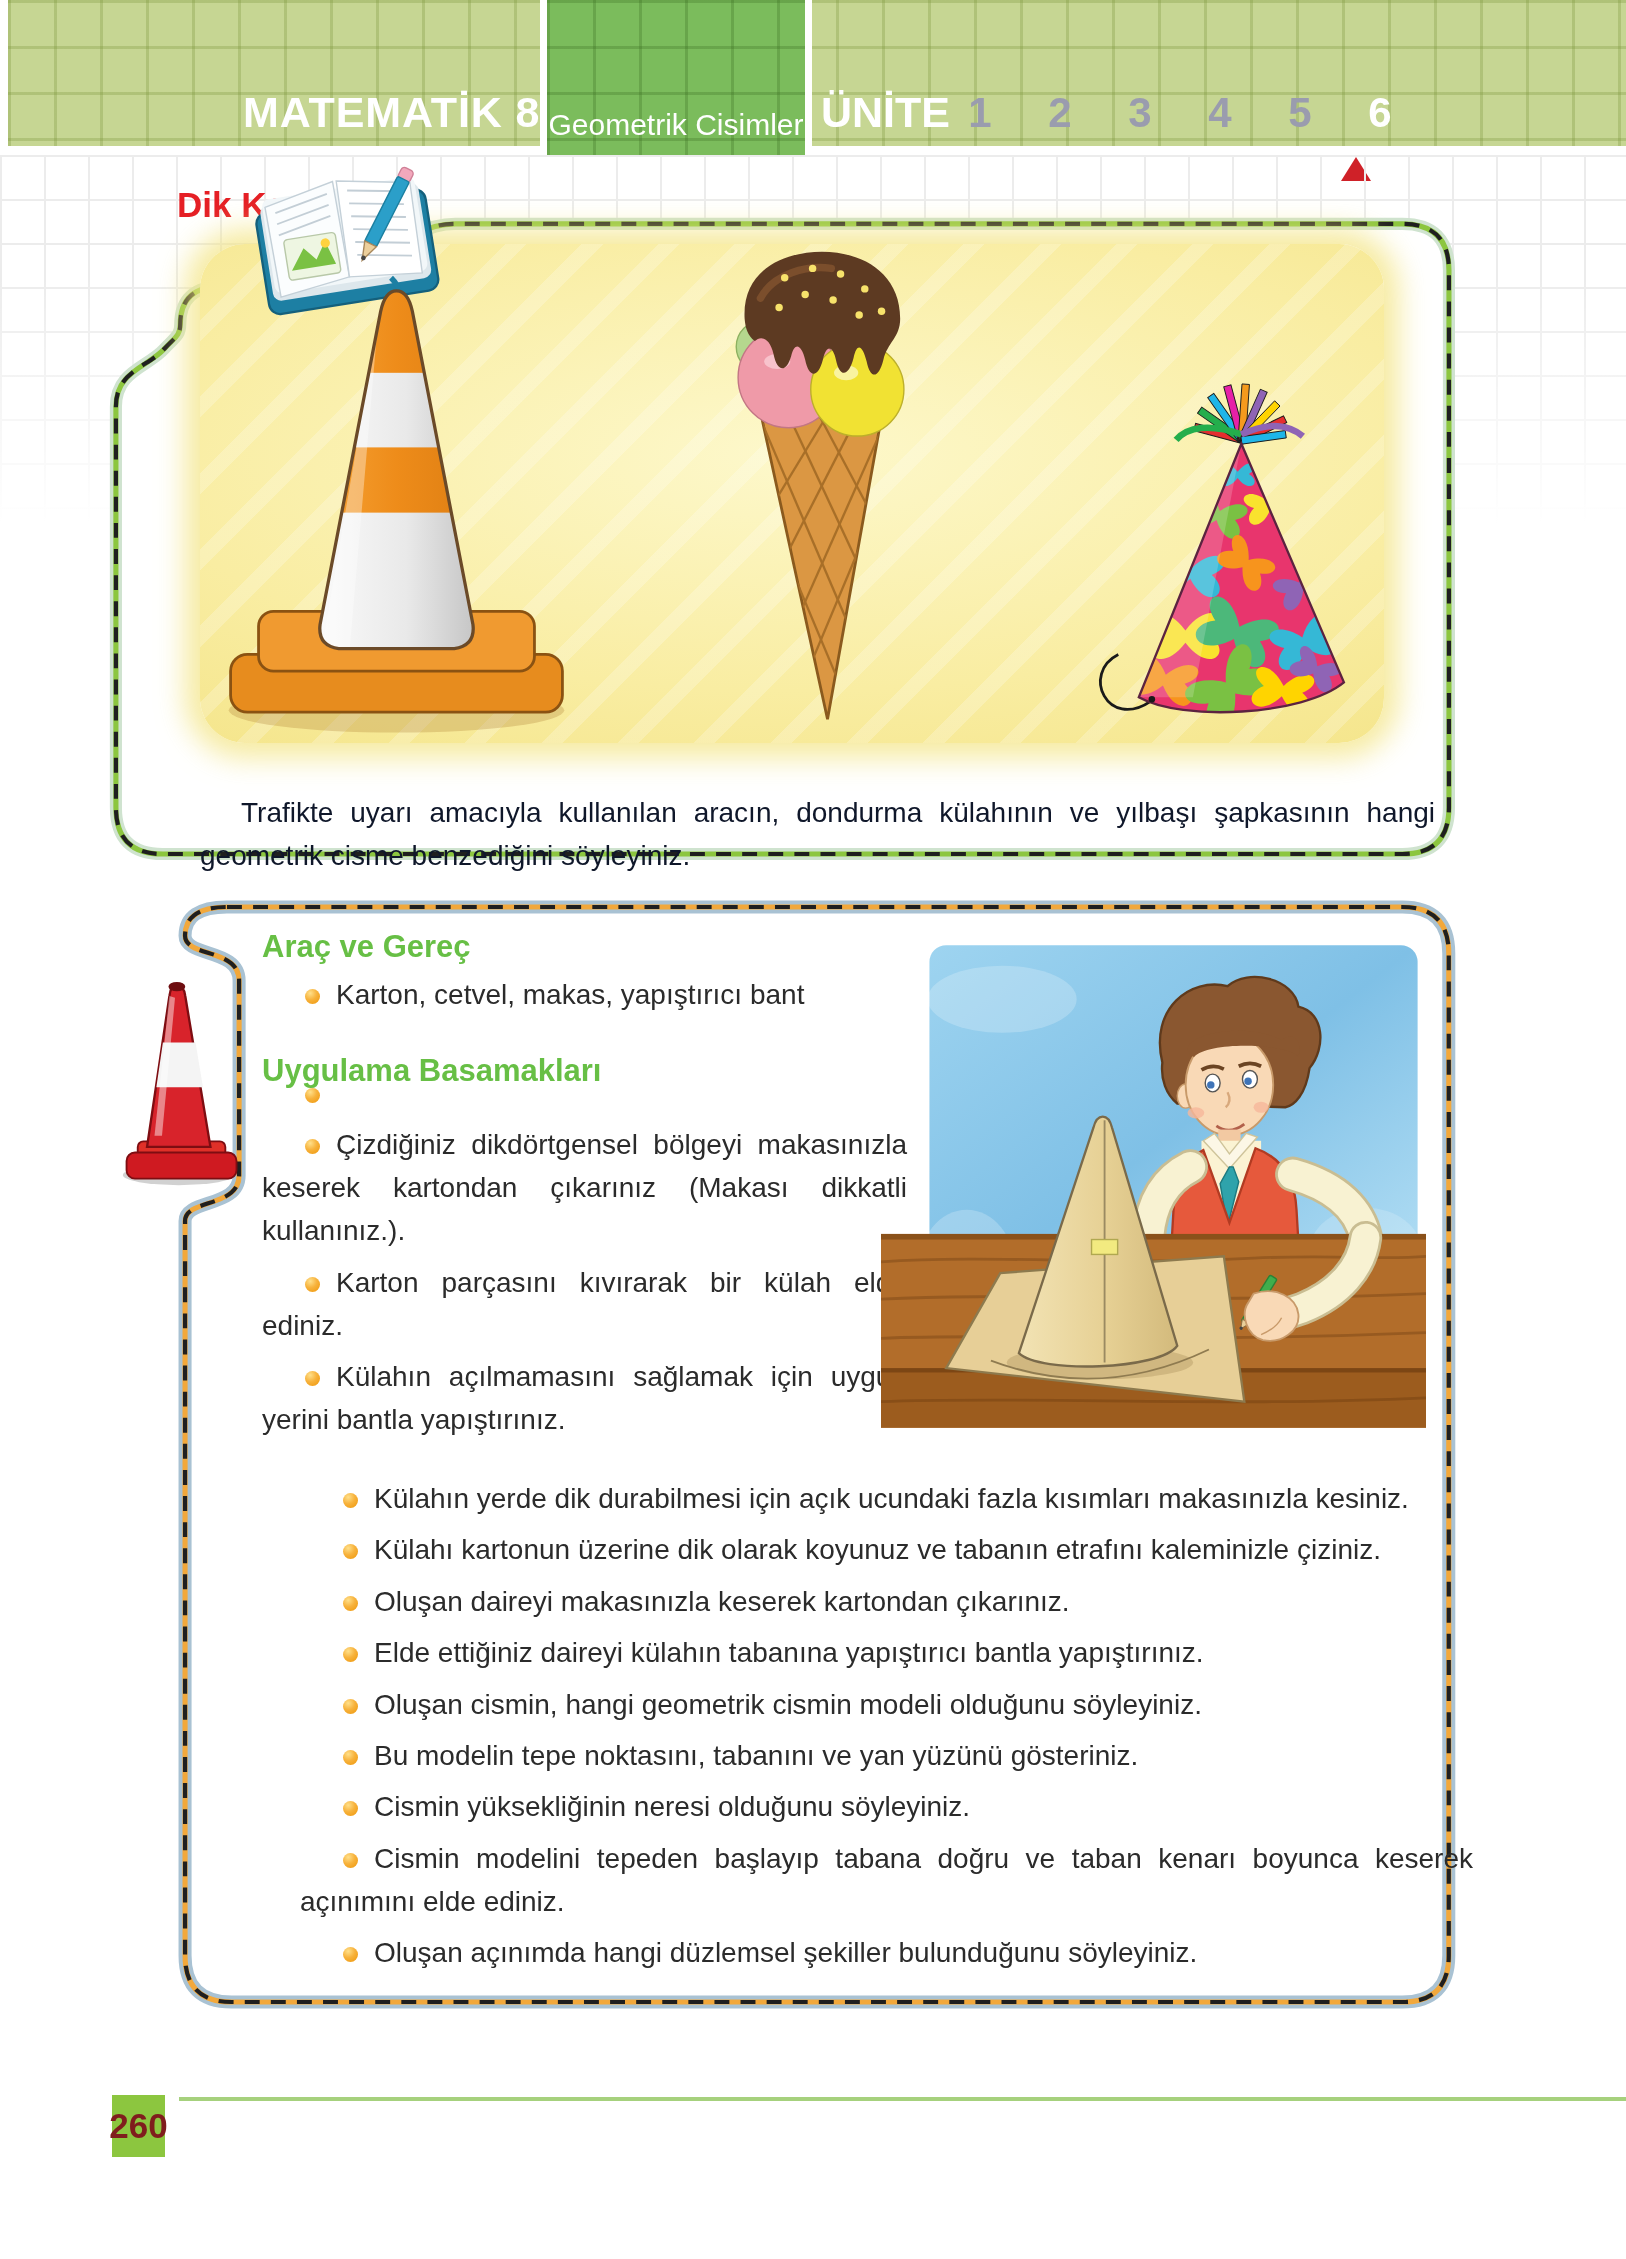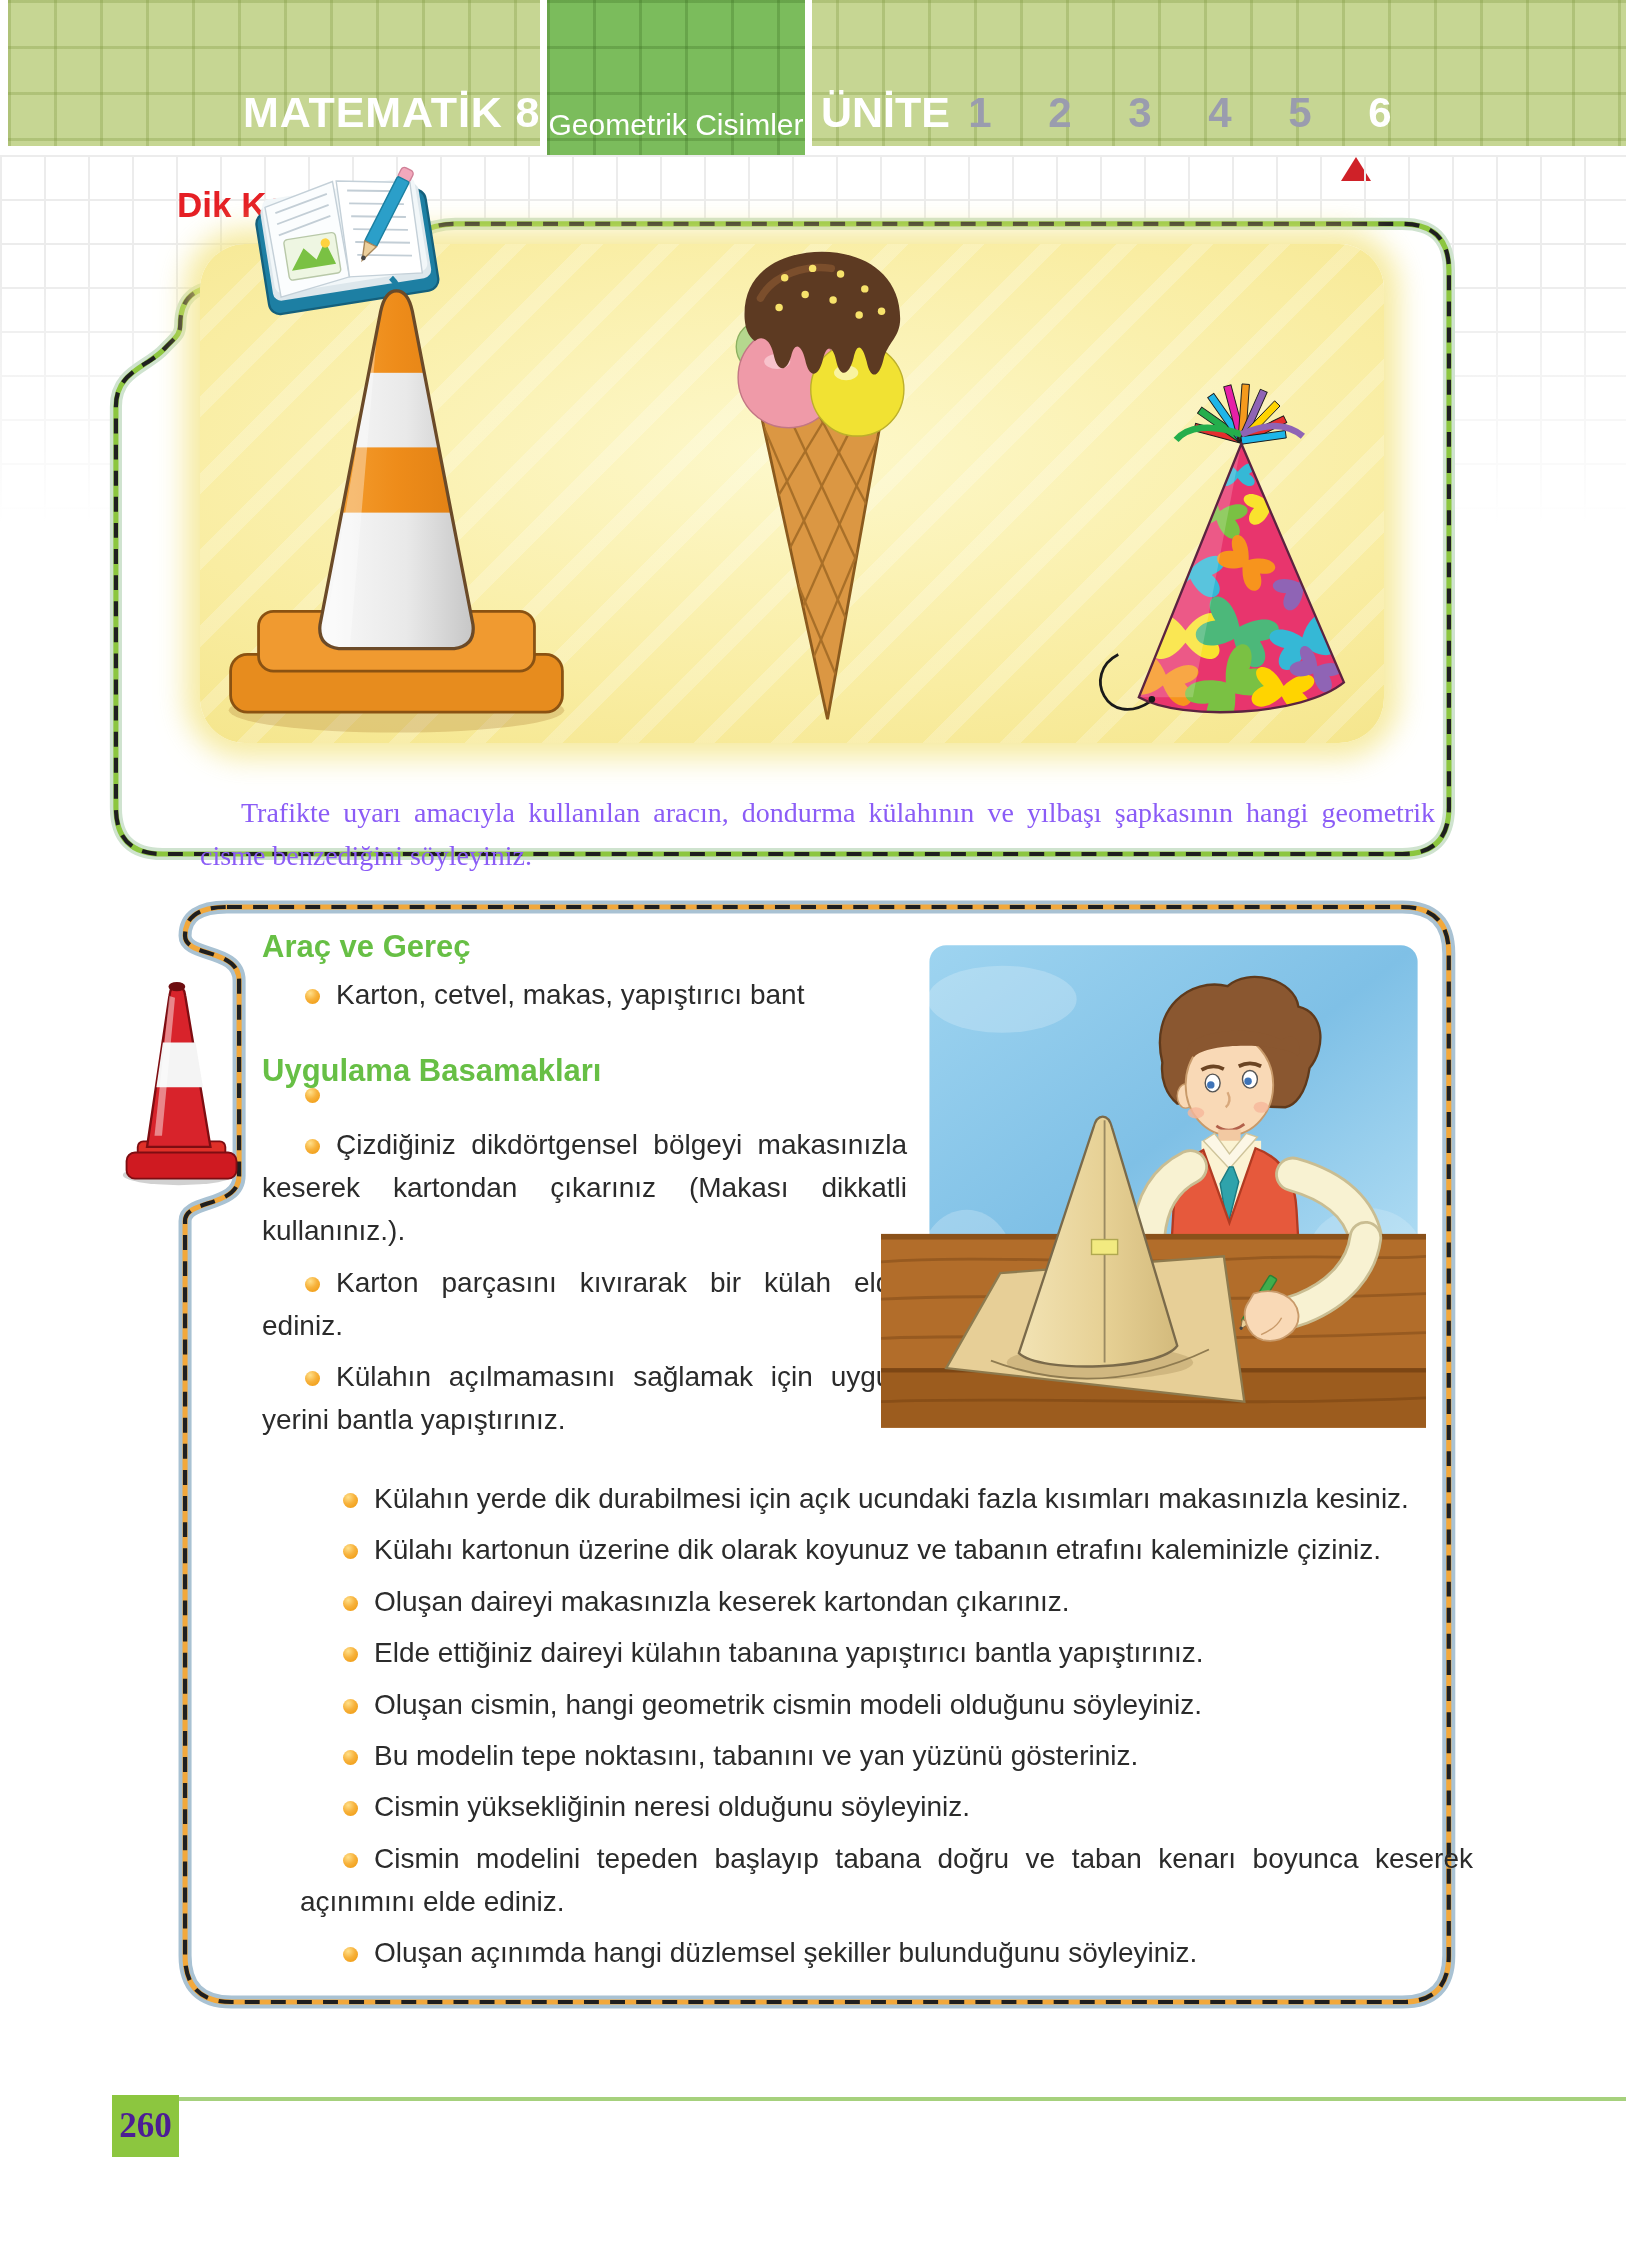--- a/index.html
+++ b/index.html
@@ -36,35 +36,35 @@
 
   .section-title{position:absolute;left:177px;top:185px;font-size:35px;font-weight:bold;color:#e51f25;}
 
   
   #yellow-panel{position:absolute;left:200px;top:244px;width:1184px;height:499px;border-radius:45px;
     background:radial-gradient(110% 95% at 50% 42%, #fdf8cb 0%, #f9eda2 50%, #f1df79 100%);
     box-shadow:0 0 28px 15px rgba(243,228,130,.75);}
   #yellow-panel::after{content:'';position:absolute;inset:0;border-radius:45px;
     background:repeating-linear-gradient(135deg, rgba(255,255,255,.22) 0 15px, rgba(255,255,255,0) 15px 54px);}
   #intro-caption{position:absolute;left:200px;top:763px;width:1235px;font-size:28px;line-height:43px;
-    text-align:justify;text-indent:41px;color:#8b5cf6;font-family:Liberation Serif, serif;}
+    text-align:justify;text-indent:41px;color:#0f172a;}
 
   
   .h-green{position:absolute;font-size:31px;font-weight:bold;color:#67bf45;}
   #materials{position:absolute;left:262px;top:973px;width:653px;}
   #steps-col{position:absolute;left:262px;top:1072px;width:645px;}
   #steps-full{position:absolute;left:264px;top:1477px;width:1173px;margin-left:36px;}
   .step{margin:0 0 8.4px;font-size:28px;line-height:43px;text-align:justify;text-indent:43px;color:#2b2b2b;}
   .bullet{display:inline-block;width:15px;height:15px;border-radius:50%;margin-right:16px;
     background:radial-gradient(circle at 35% 28%, #ffe08a 0%, #f7b23c 45%, #ee9608 100%);}
 
   
   .page-line{position:absolute;left:179px;top:2097px;width:1448px;height:3.7px;background:#a6d17d;}
-  .page-badge{position:absolute;left:112px;top:2095px;width:67px;height:62px;background:#8cc63f;
-    color:#4c1d95;font-size:35px;font-weight:bold;display:flex;align-items:center;justify-content:center;font-family:Liberation Serif, serif;}
+  .page-badge{position:absolute;left:112px;top:2095px;width:53px;height:62px;background:#8cc63f;
+    color:#7f1d1d;font-size:35px;font-weight:bold;display:flex;align-items:center;justify-content:center;}
 </style>
 </head>
 <body>
 
 <div id="page">
 
   <div class="header">
     <div class="book-title">MATEMATİK 8</div>
     <div class="chapter-panel">
       <div class="chapter-label">Geometrik Cisimler</div>

